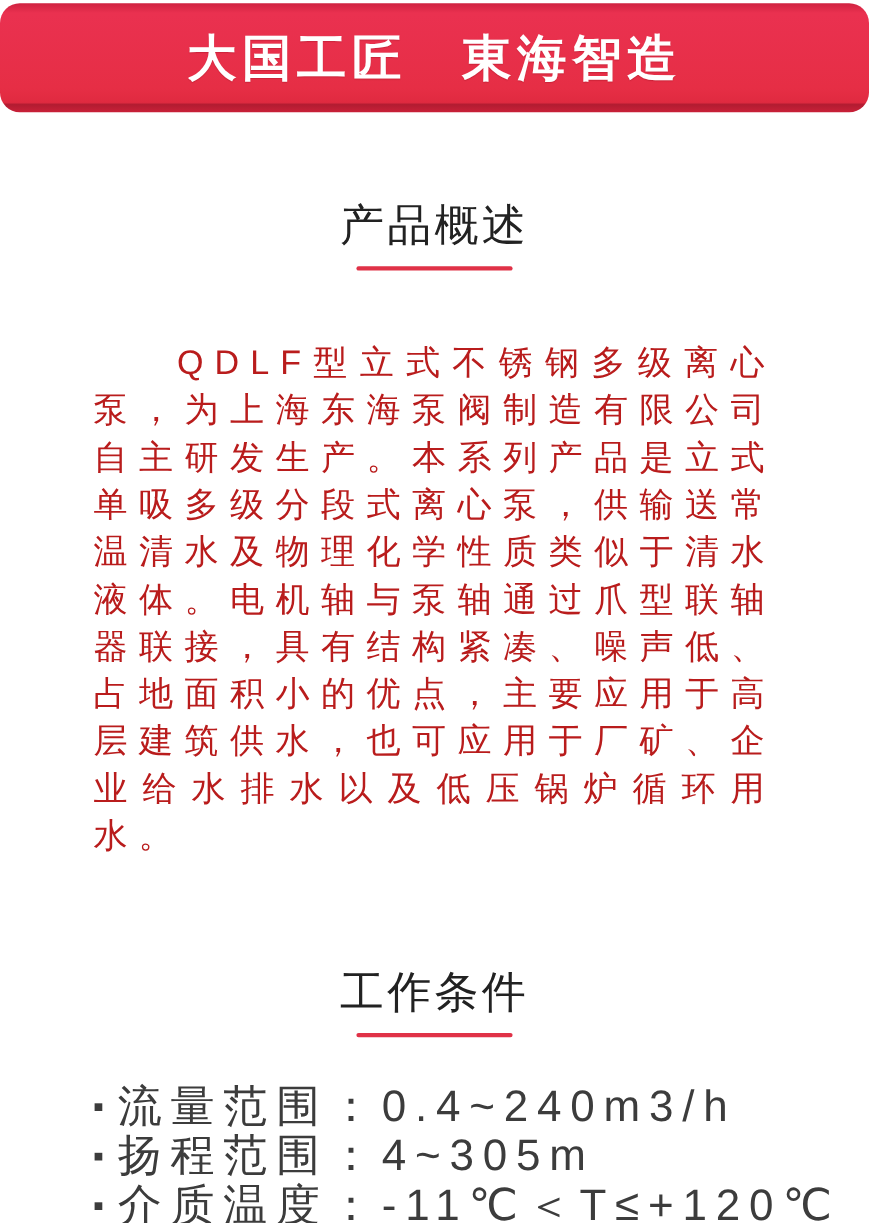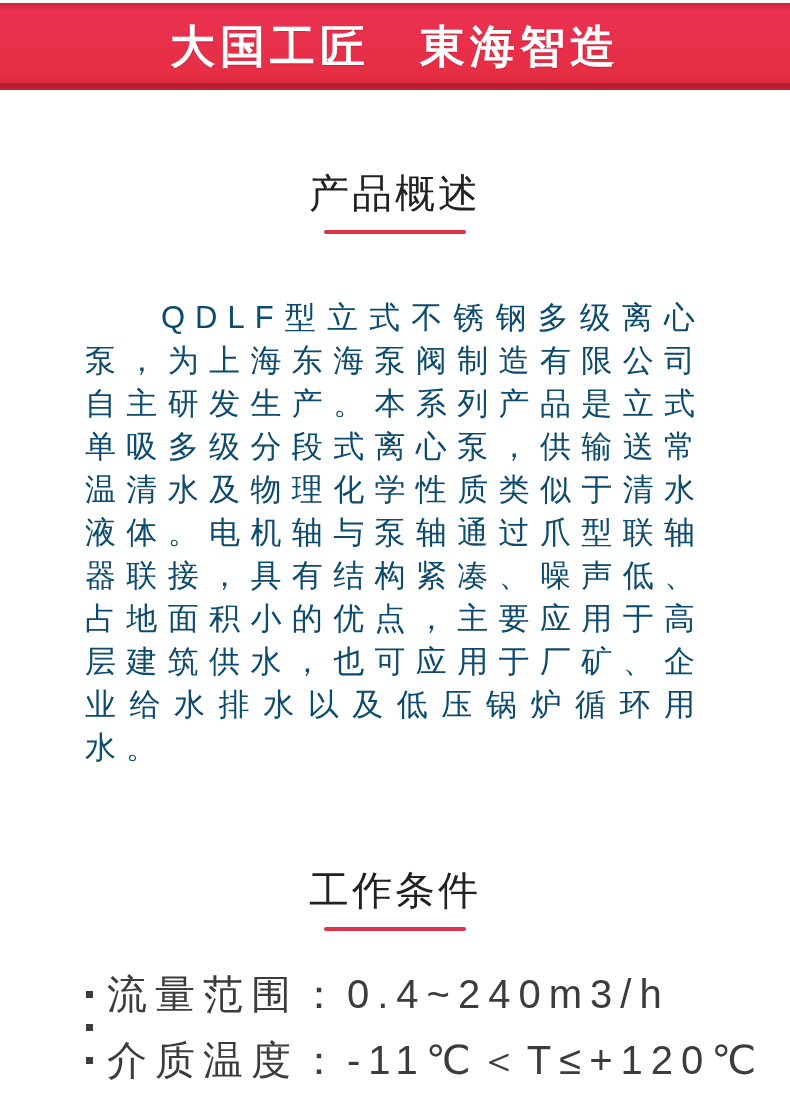--- a/index.html
+++ b/index.html
@@ -13,31 +13,32 @@
   }
   .page {
     width: 790px;
     height: 1112px;
     overflow: hidden;
     background: #ffffff;
   }
   
   .banner {
     margin-top: 3px;
-    height: 87px;
+    height: 99px;
     background: linear-gradient(180deg,
       #cf2240 0%,
       #ea3150 9%,
       #e62e45 78%,
       #e02a40 91%,
       #b21c31 93%,
       #c92038 100%);
     display: flex;
     align-items: center;
     justify-content: center;
+    border-radius: 18px;
   }
   .banner-title {
     color: #ffffff;
     font-size: 45px;
     font-weight: bold;
     letter-spacing: 5px;
     white-space: nowrap;
     text-shadow: 0 1px 1px rgba(120,0,15,0.25);
   }
   
@@ -62,21 +63,21 @@
   
   .paragraph {
     width: 620px;
     margin: 62px 85px 0 85px;
     font-size: 31px;
     line-height: 43px;
     letter-spacing: 10px;
     text-indent: 76px;
     text-align: justify;
     text-align-last: left;
-    color: #0c4a6e;
+    color: #b91c1c;
   }
   
   .spec-list {
     list-style: none;
     margin: 48px 0 0 0;
     padding: 0 40px 0 86px;
   }
   .spec-item {
     display: flex;
     align-items: center;
@@ -114,20 +115,21 @@
     <h2 class="section-title">工作条件</h2>
     <div class="title-underline"></div>
 
     <ul class="spec-list">
       <li class="spec-item">
         <span class="bullet"></span>
         <span>流量范围：0.4~240m3/h</span>
       </li>
       <li class="spec-item">
         <span class="bullet"></span>
+        <span>扬程范围：4~305m</span>
       </li>
       <li class="spec-item">
         <span class="bullet"></span>
         <span>介质温度：-11℃＜T≤+120℃</span>
       </li>
 
     </ul>
   </section>
 
 </div>

